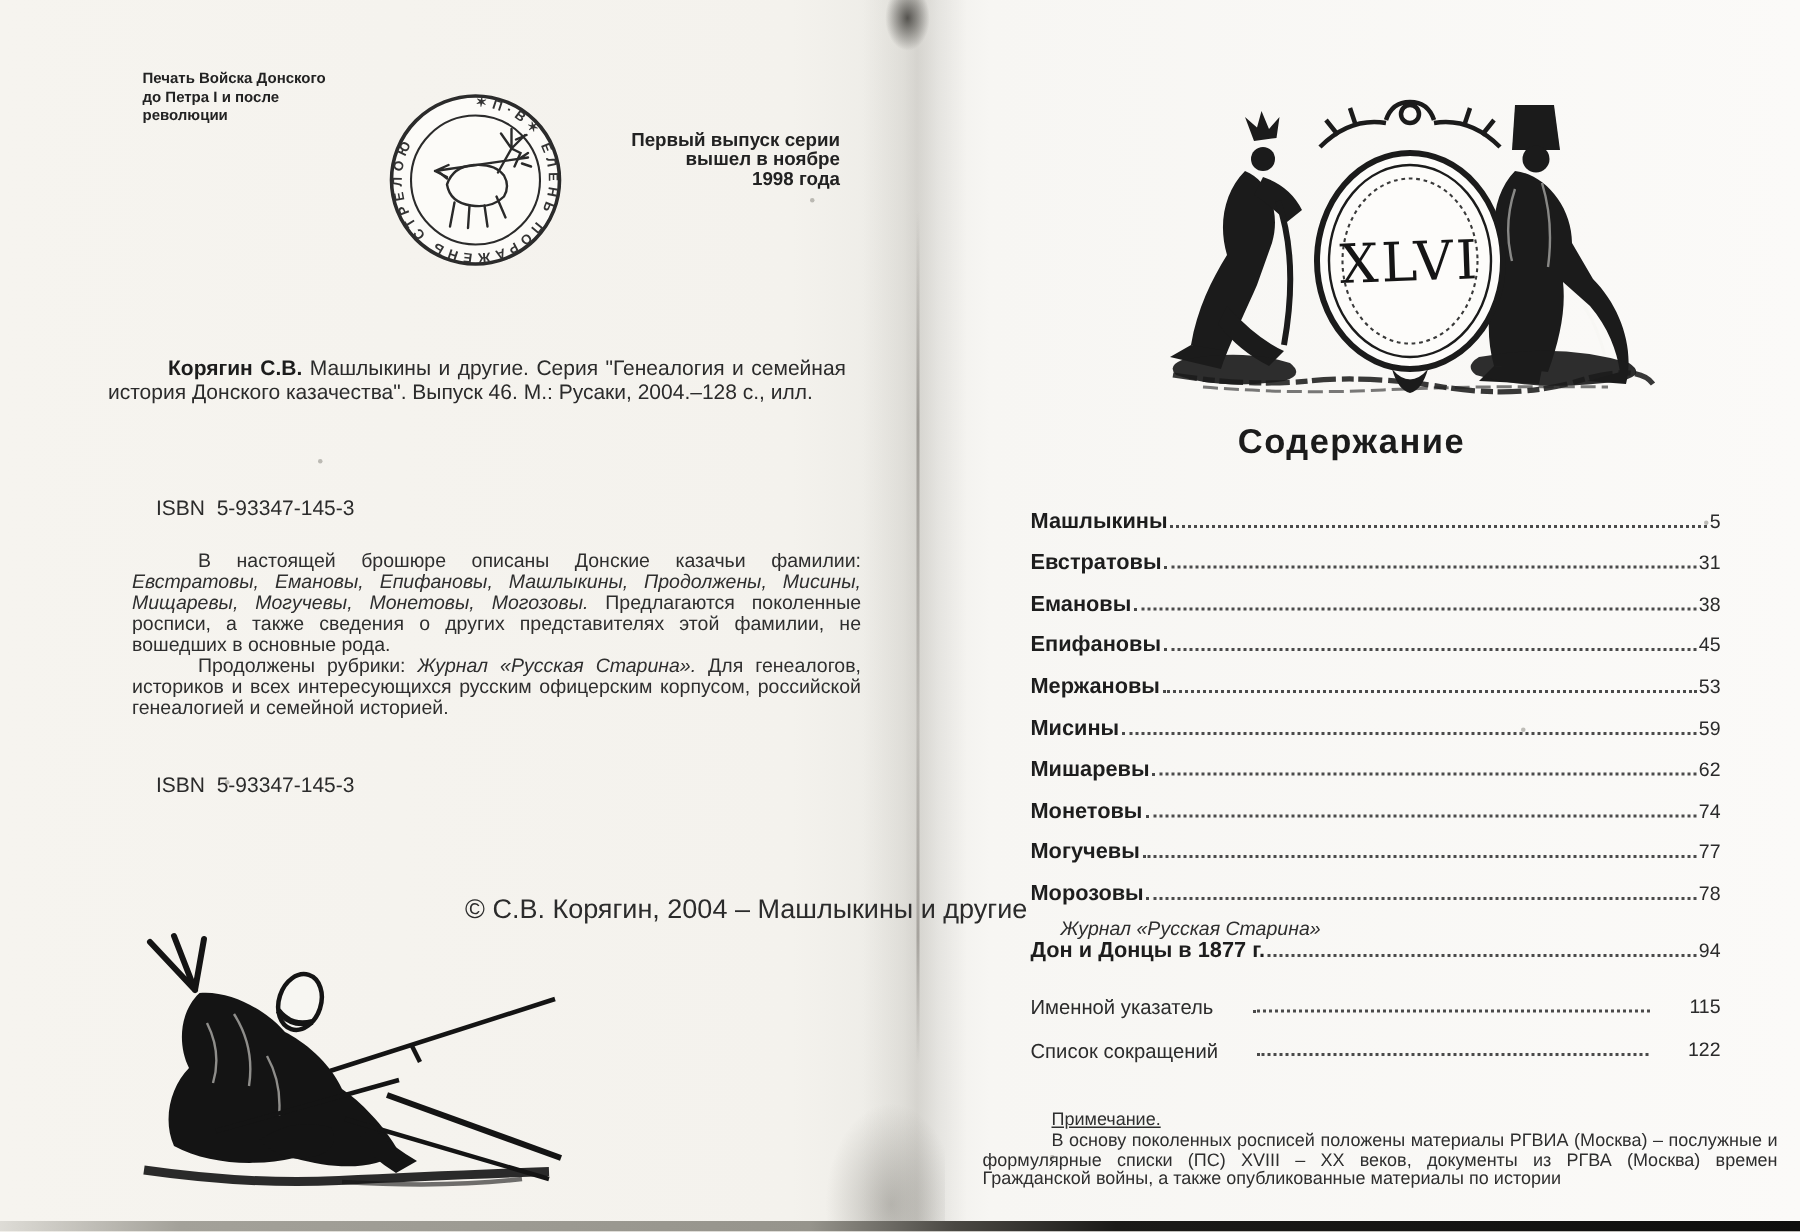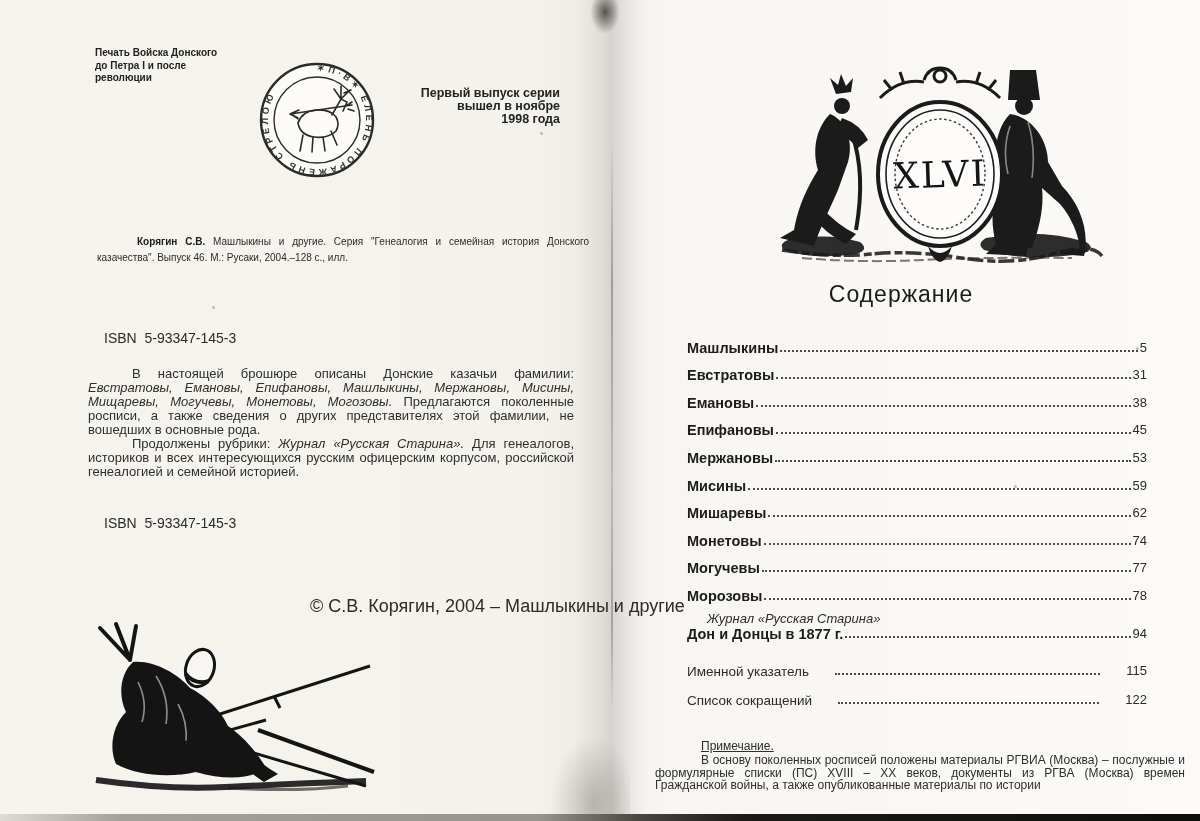--- a/index.html
+++ b/index.html
@@ -25,38 +25,38 @@
   .bottom-edge{position:absolute;left:0;top:814px;width:1200px;height:7px;
     background:linear-gradient(90deg,rgba(150,148,140,0.25) 0%,#a3a199 10%,#96948c 45%,#4a4843 53%,#1b1a18 62%,#0e0e0d 100%);}
   .speck{position:absolute;width:3px;height:3px;border-radius:50%;background:#8d8a83;opacity:.55;}
 
   
   .cap-left{position:absolute;left:95px;top:47px;width:210px;
     font-size:10px;font-weight:bold;line-height:12.5px;color:#222;}
   .cap-right{position:absolute;left:408px;top:47px;width:152px;text-align:right;
     font-size:12.5px;font-weight:bold;line-height:13px;color:#222;margin-top:40px;}
   .seal{position:absolute;left:256px;top:57px;}
-  .bib{position:absolute;left:97px;top:224px;width:492px;
-    font-size:10px;line-height:15.5px;text-align:justify;text-indent:40px;color:#2b2b2b;}
+  .bib{position:absolute;left:72px;top:224px;width:492px;
+    font-size:14px;line-height:15.5px;text-align:justify;text-indent:40px;color:#2b2b2b;}
   .bib b{color:#1c1c1c;}
   .isbn{position:absolute;left:104px;font-size:14px;color:#2b2b2b;white-space:pre;}
   .isbn-1{top:330px;}
   .isbn-2{top:515px;}
   .annot{position:absolute;left:88px;top:367px;width:486px;
     font-size:13px;line-height:14px;text-align:justify;color:#2e2e2e;}
   .annot p{margin:0;text-indent:44px;}
   .copyright{position:absolute;left:310px;top:596px;font-size:18px;color:#2b2b2b;}
   .vignette{position:absolute;left:78px;top:612px;}
 
   
   .crest{position:absolute;left:772px;top:54px;}
   .crest-number{font-family:"DejaVu Serif","Liberation Serif",serif;font-size:36px;
     letter-spacing:2px;fill:#151515;}
   .toc-title{position:absolute;left:655px;top:281px;width:492px;text-align:center;
-    font-size:23px;font-weight:normal;color:#1b1b1b;letter-spacing:1px;}
+    font-size:23px;font-weight:bold;color:#1b1b1b;letter-spacing:1px;}
   .toc{position:absolute;left:655px;top:332px;width:492px;}
   .toc-row{display:flex;align-items:flex-end;height:27.6px;}
   .toc-row .label{font-size:14.5px;font-weight:bold;color:#1d1d1d;white-space:nowrap;padding-bottom:4px;margin-left:32px;}
   .toc-row .dots{flex:1 1 auto;height:0;border-bottom:2px dotted #4a4a4a;margin:0 2px 8px 2px;}
   .toc-row .pg{font-size:13px;color:#2b2b2b;padding-bottom:5px;}
   .toc-sub{height:18px;padding-left:52px;font-size:13px;font-style:italic;color:#2d2d2d;
     display:flex;align-items:flex-end;}
   .toc-rubric{height:20px;}
   .toc-extra{height:29px;gap:24px;}
   .toc-extra .label{font-weight:normal;font-size:13.5px;color:#2b2b2b;}
@@ -118,21 +118,21 @@
 
       <path d="M42 62 l-5 -4"></path>
     </g>
   </svg>
 
   <p class="bib"><b>Корягин С.В.</b><span> Машлыкины и другие. Серия  "Генеалогия и семейная история Донского казачества".  Выпуск 46. М.: Русаки, 2004.–128 с., илл.</span></p>
 
   <div class="isbn isbn-1">ISBN  5-93347-145-3</div>
 
   <div class="annot">
-    <p><span>В настоящей брошюре описаны Донские казачьи фамилии: </span><i>Евстратовы, Емановы, Епифановы, Машлыкины, Мержановы, Мисины, Мищаревы, Могучевы, Монетовы, Могозовы.</i><span> Предлагаются поколенные  росписи, а также сведения о других представителях этой фамилии, не вошедших в основные рода.</span></p>
+    <p><span>В настоящей брошюре описаны Донские казачьи фамилии: </span><i>Евстратовы, Емановы, Епифановы, Машлыкины, Продолжены, Мисины, Мищаревы, Могучевы, Монетовы, Могозовы.</i><span> Предлагаются поколенные  росписи, а также сведения о других представителях этой фамилии, не вошедших в основные рода.</span></p>
     <p><span>Продолжены рубрики: </span><i>Журнал «Русская Старина».</i><span> Для генеалогов, историков и всех интересующихся русским офицерским корпусом, российской генеалогией и семейной историей.</span></p>
   </div>
 
   <div class="isbn isbn-2">ISBN  5-93347-145-3</div>
 
   <div class="copyright">©  С.В. Корягин, 2004 – Машлыкины и другие</div>
 
   <svg class="vignette" width="300" height="200" viewBox="0 0 300 200">
     <g>
 

